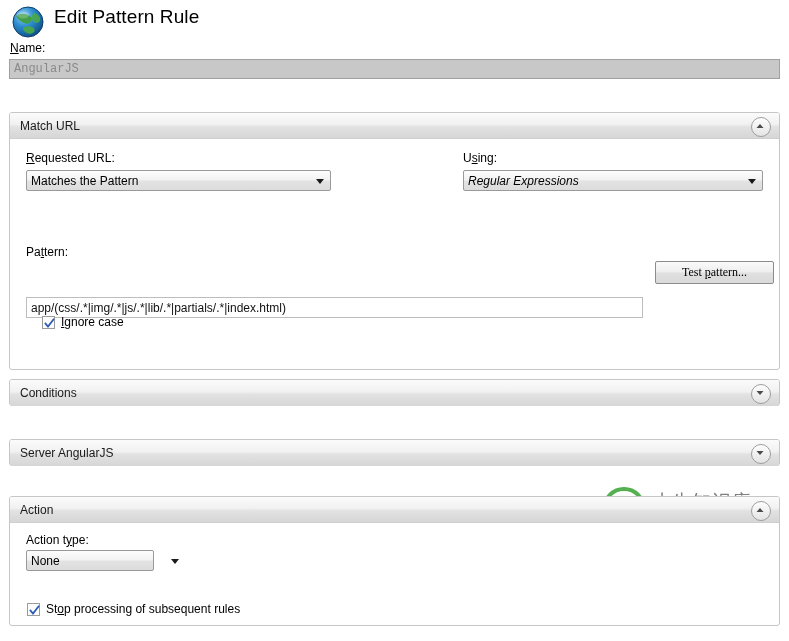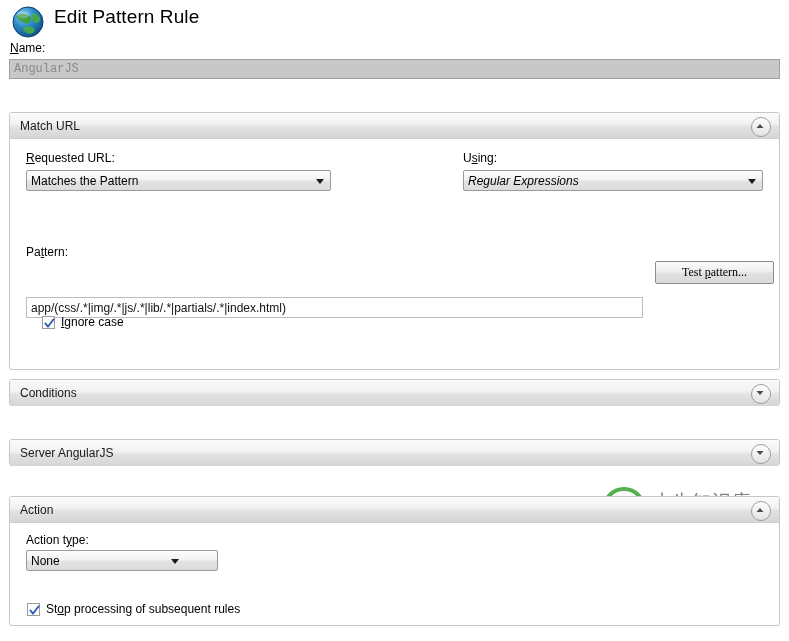--- a/index.html
+++ b/index.html
@@ -315,21 +315,21 @@
     <div class="panel-title">Action</div>
     <div class="chevron-btn">
       <svg width="16" height="16" viewBox="0 0 16 16">
         <path d="M4.5 10 L8 6 L11.5 10 Z" fill="#4a4a4a"></path>
       </svg>
     </div>
   </div>
 
   <div class="field-label" style="left:16px; top:36px;">Action t<span class="u">y</span>pe:</div>
   <div class="combo-wrap" style="left:16px; top:53px; width:160px;">
-    <select class="combo" style="left:0; top:0; width:192px;">
+    <select class="combo" style="left:0; top:0; width:128px;">
       <option>None</option>
     </select>
     <div class="combo-arrow" style="right:7px; top:9px;"></div>
   </div>
 
   <div class="checkbox-row" style="left:17px; top:105px;">
     <span class="cbox">
       <svg width="11" height="11" viewBox="0 0 11 11">
         <path d="M1.5 5.5 L4 8.5 L9.5 1.5" stroke="#2b5cb8" stroke-width="1.8" fill="none" stroke-linecap="square"></path>
       </svg>

